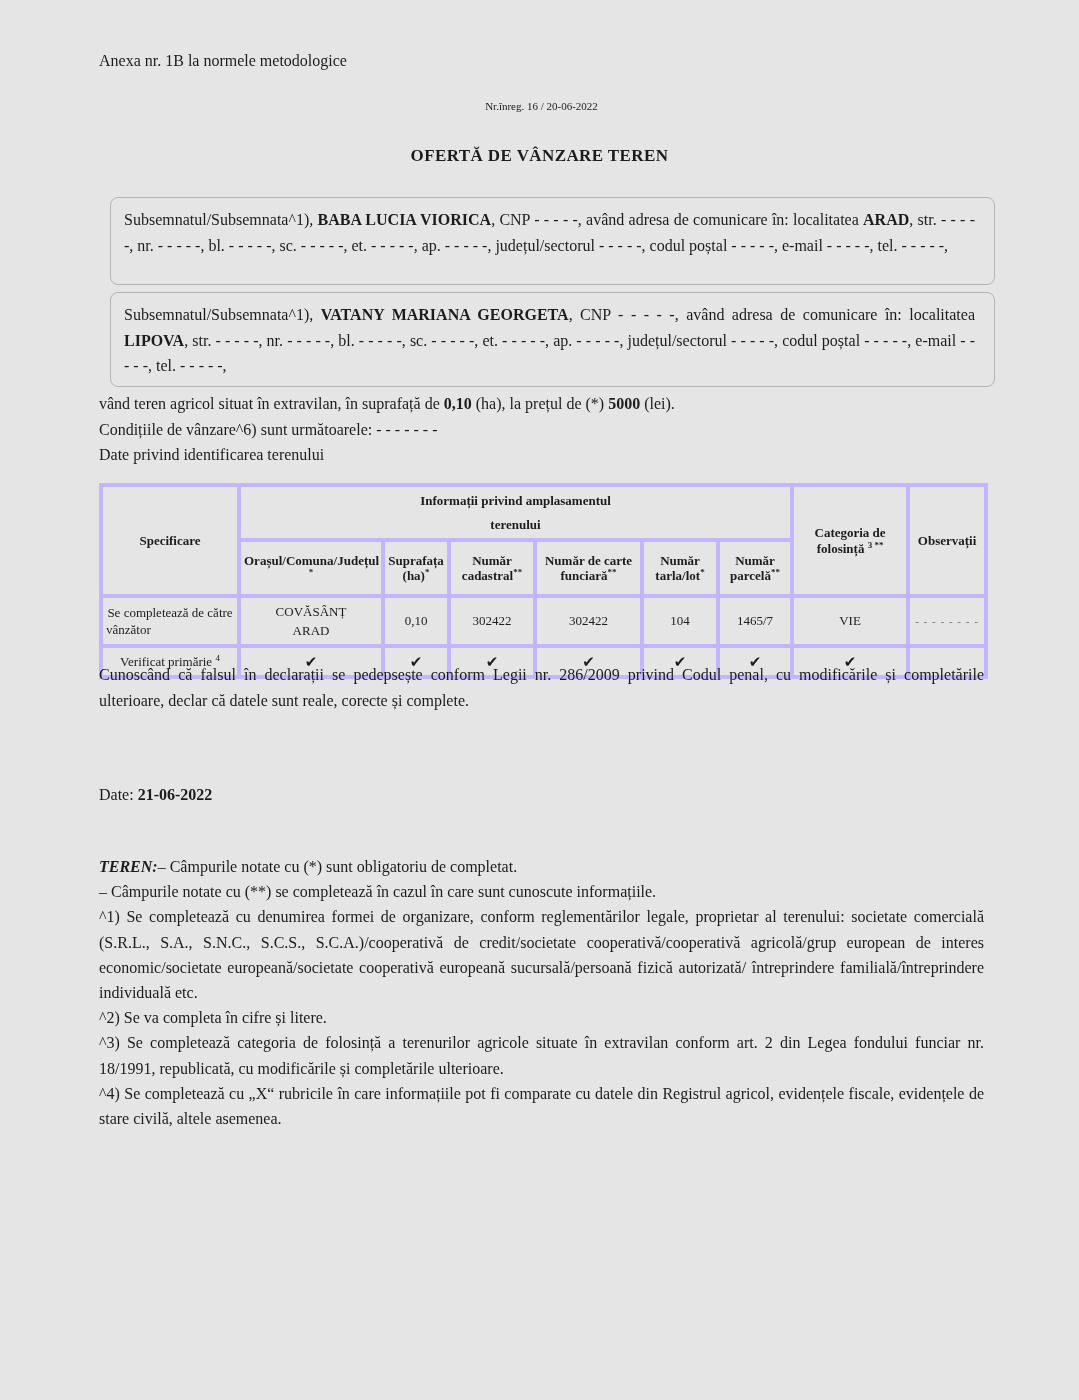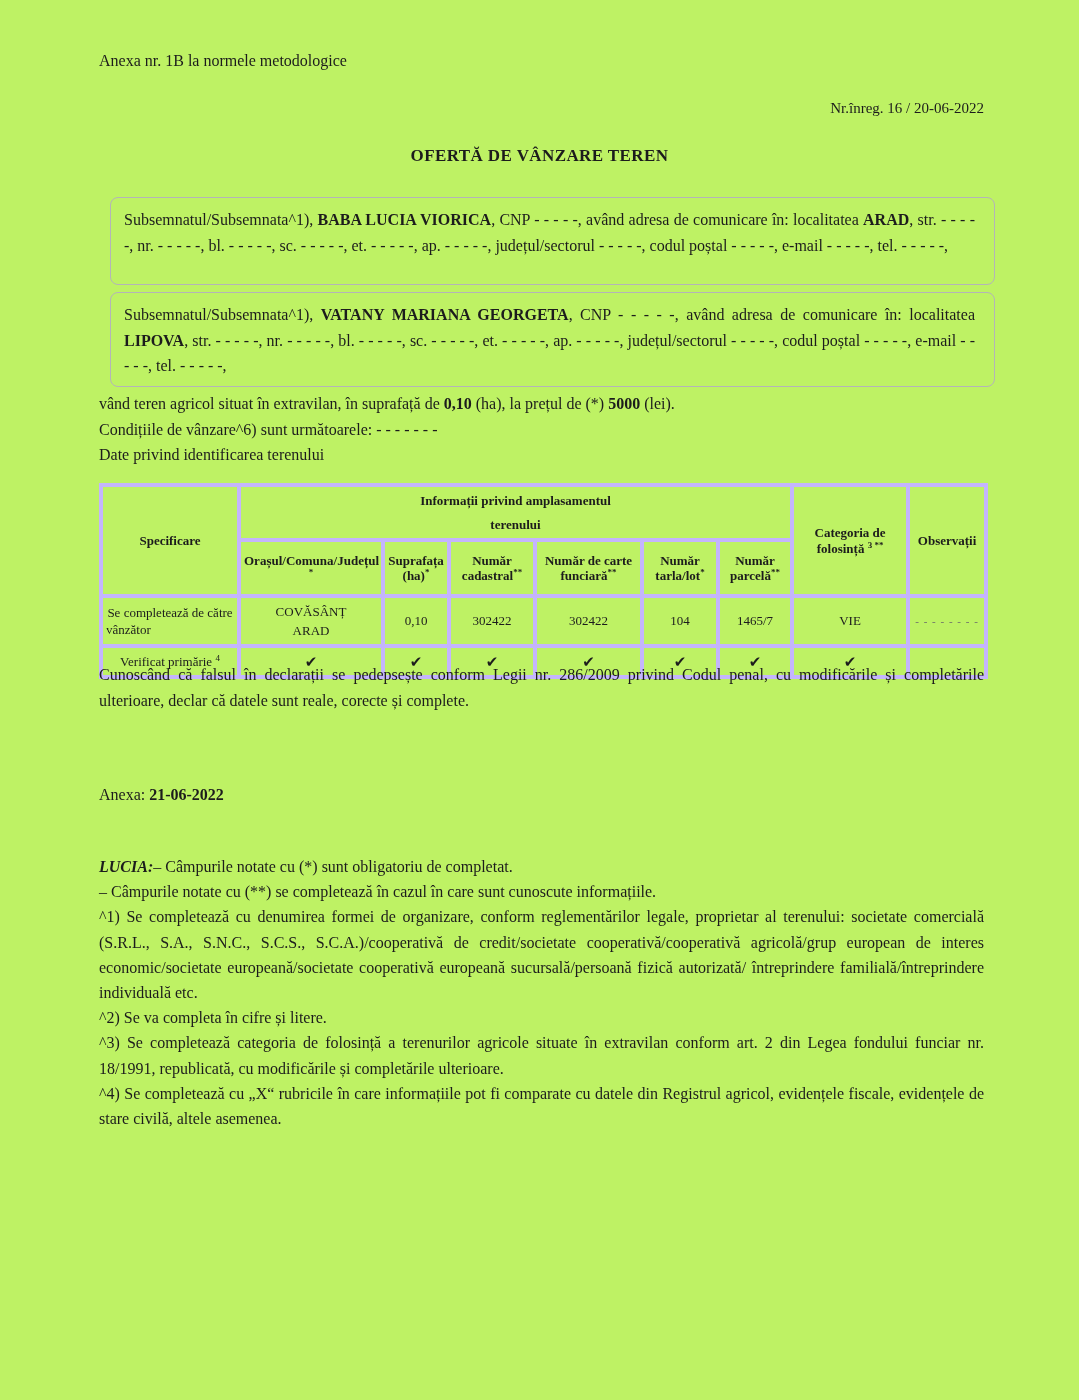--- a/index.html
+++ b/index.html
@@ -1,31 +1,31 @@
 <!DOCTYPE html>
 <html><head>
 <meta charset="utf-8">
 <style>
   html,body{margin:0;padding:0;background:#ffffff;}
   .page{
     position:relative;
     width:1079px;height:1400px;
-    background:#bef264;
+    background:#e5e5e5;
     font-family:"Liberation Serif","DejaVu Serif",serif;
     color:#1c1c1c;
     overflow:hidden;
   }
   .abs{position:absolute;}
   .b{font-weight:bold;}
   .i{font-style:italic;}
   sup{font-size:9px;line-height:0;}
   p{margin:0;}
 
   .annex{left:99px;top:52px;font-size:16px;}
-  .reg{left:99px;top:100px;width:885px;text-align:right;font-size:15px;}
+  .reg{left:99px;top:100px;width:885px;text-align:center;font-size:11px;}
   .doc-title{left:0;top:146px;width:1079px;text-align:center;font-weight:bold;font-size:17px;letter-spacing:.4px;}
 
   .box{
     left:110px;width:885px;box-sizing:border-box;
     border:1.5px solid #b4b4b8;border-radius:8px;
     padding:9px 19px 9px 13px;
     font-size:16px;line-height:25.5px;text-align:justify;
   }
   .box1{top:197px;height:88px;}
   .box2{top:292px;height:95px;}
@@ -136,24 +136,24 @@
         <td class="cell-check">✔</td>
         <td class="cell-check">✔</td>
         <td class="cell-check">✔</td>
         <td class="cell-check"></td>
       </tr>
     </tbody>
   </table>
 
   <p class="abs declaration">Cunoscând că falsul în declarații se pedepsește conform Legii nr. 286/2009 privind Codul penal, cu modificările și completările ulterioare, declar că datele sunt reale, corecte și complete.</p>
 
-  <p class="abs dateline"><span>Anexa: </span><span class="b">21-06-2022</span></p>
+  <p class="abs dateline"><span>Date: </span><span class="b">21-06-2022</span></p>
 
   <div class="abs notes">
-    <p><span class="b i">LUCIA:</span><span>– Câmpurile notate cu (*) sunt obligatoriu de completat.</span></p>
+    <p><span class="b i">TEREN:</span><span>– Câmpurile notate cu (*) sunt obligatoriu de completat.</span></p>
     <p>– Câmpurile notate cu (**) se completează în cazul în care sunt cunoscute informațiile.</p>
     <p>^1) Se completează cu denumirea formei de organizare, conform reglementărilor legale, proprietar al terenului: societate comercială (S.R.L., S.A., S.N.C., S.C.S., S.C.A.)/cooperativă de credit/societate cooperativă/cooperativă agricolă/grup european de interes economic/societate europeană/societate cooperativă europeană sucursală/persoană fizică autorizată/ întreprindere familială/întreprindere individuală etc.</p>
     <p>^2) Se va completa în cifre și litere.</p>
     <p>^3) Se completează categoria de folosință a terenurilor agricole situate în extravilan conform art. 2 din Legea fondului funciar nr. 18/1991, republicată, cu modificările și completările ulterioare.</p>
     <p>^4) Se completează cu „X“ rubricile în care informațiile pot fi comparate cu datele din Registrul agricol, evidențele fiscale, evidențele de stare civilă, altele asemenea.</p>
   </div>
 
 </div>
 
 </body></html>

